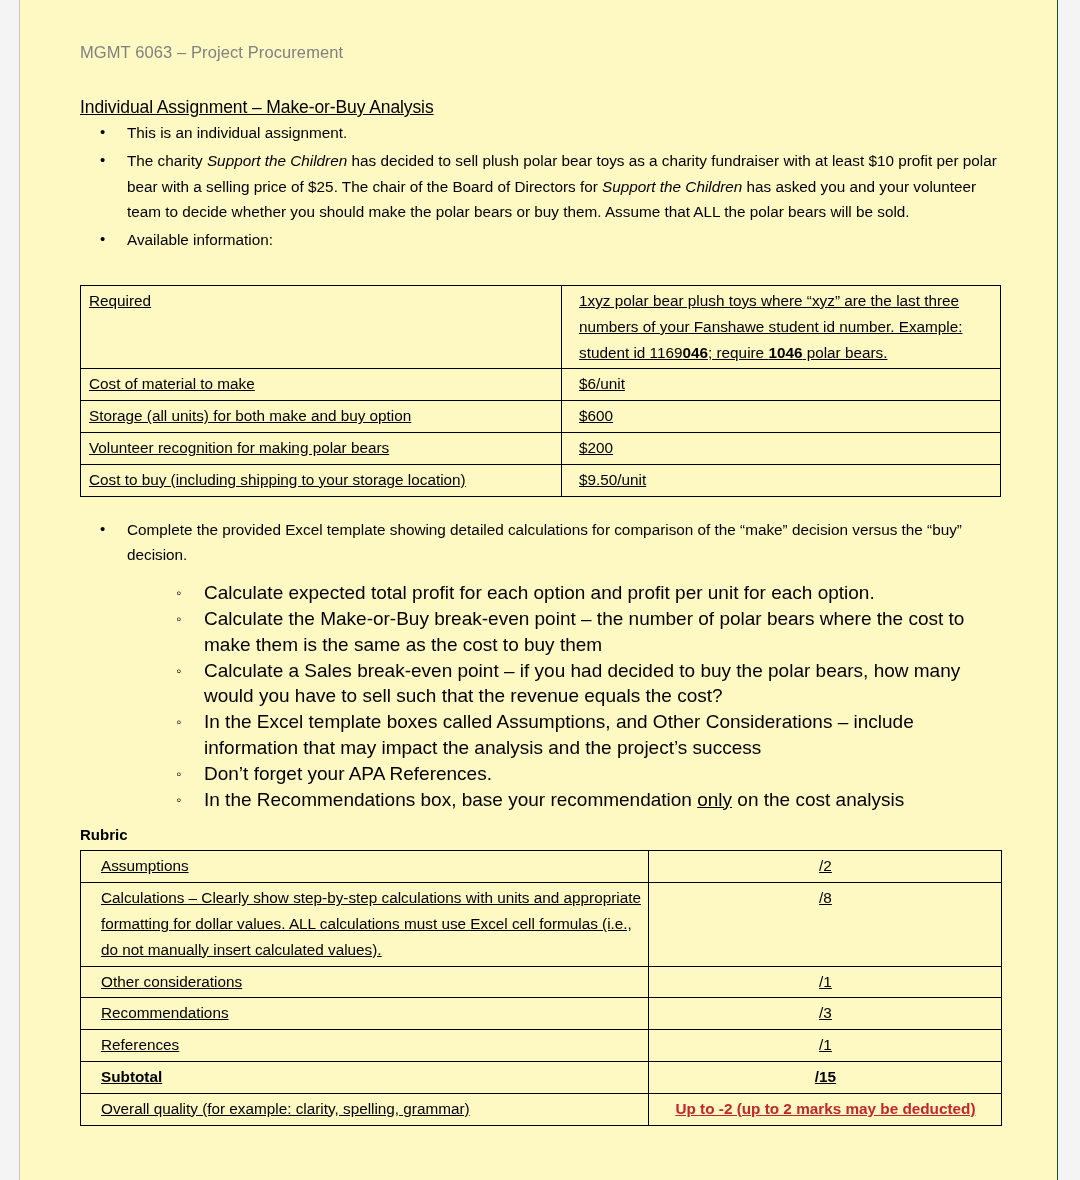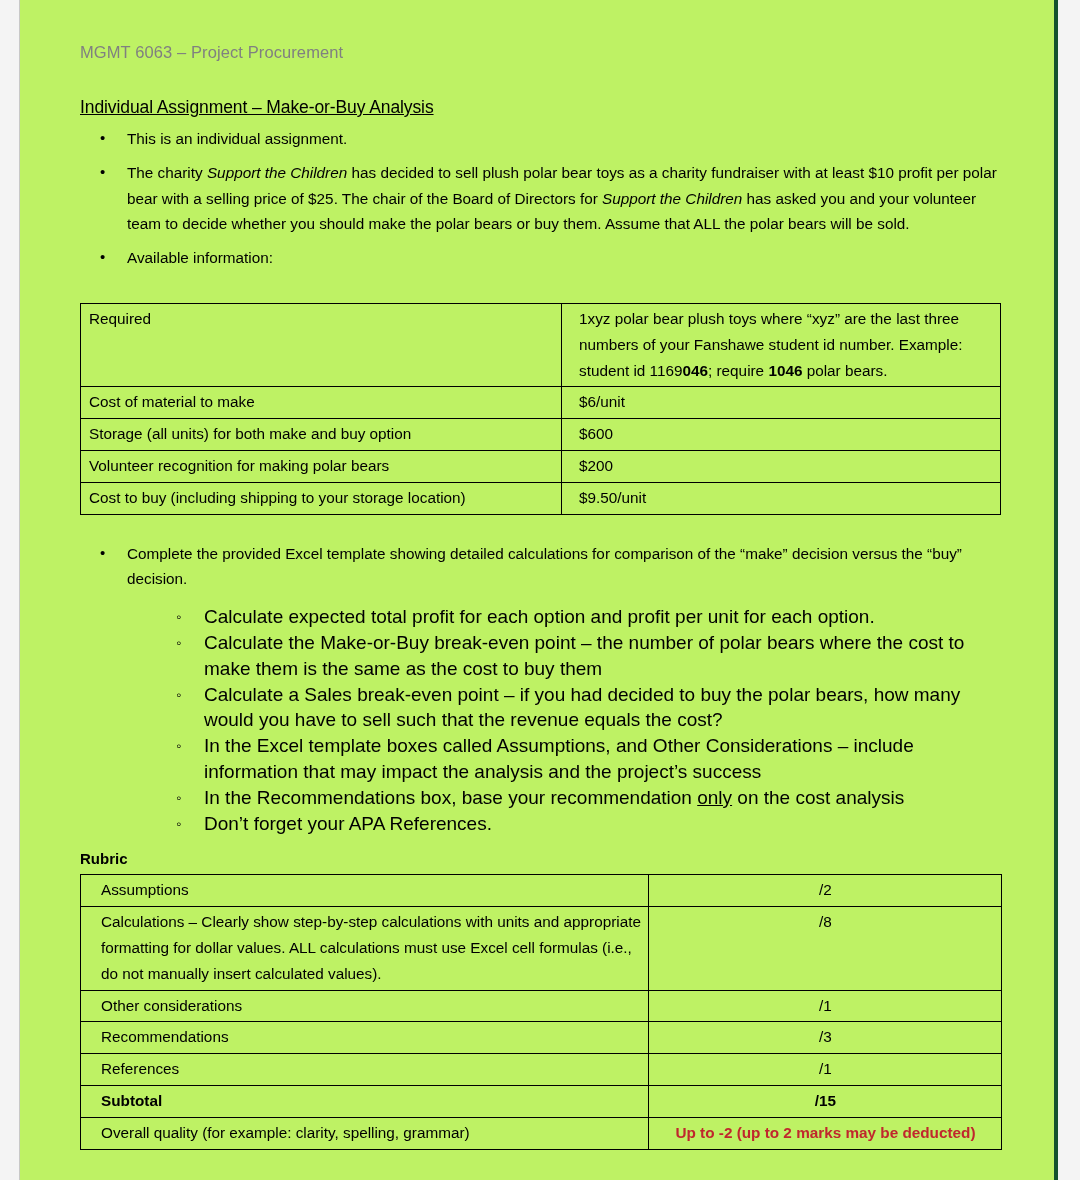--- a/index.html
+++ b/index.html
@@ -12,23 +12,23 @@
     height: 1180px;
     overflow: hidden;
     font-family: "Liberation Sans", sans-serif;
   }
   .page {
     position: absolute;
     left: 19px;
     top: 0;
     width: 1039px;
     height: 1180px;
-    background: #bef264;
+    background: #fef9c3;
     border-left: 1px solid #c8c8c8;
-    border-right: 4px solid #14532d;
+    border-right: 1px solid #14532d;
     box-sizing: border-box;
   }
   .content {
     position: absolute;
     left: 60px;
     top: 0;
     width: 921px;
   }
   .doc-header {
     color: #808080;
@@ -56,21 +56,21 @@
     list-style: none;
     margin: 0;
     padding: 0;
     font-size: 15.3px;
     color: #000;
   }
   ul.bullets > li {
     position: relative;
     padding-left: 47px;
     line-height: 25.8px;
-    margin-top: 8px;
+    margin-top: 2px;
   }
   ul.bullets > li::before {
     content: "\2022";
     position: absolute;
     left: 20px;
     top: -1px;
     font-size: 15px;
   }
   ul.subbullets {
     list-style: none;
@@ -99,20 +99,21 @@
     width: 921px;
     font-size: 15.3px;
     table-layout: fixed;
   }
   table.doc-table td {
     border: 1px solid #000;
     padding: 2px 7px 3px 8px;
     vertical-align: top;
     line-height: 25.8px;
     color: #000;
+    text-decoration: underline;
   }
   #info-table { margin-top: 32px; }
   #info-table .c1 { width: 458px; }
   #info-table .c2 { width: 418px; padding-left: 17px; }
 
   #rubric-table { margin-top: 4px; }
   #rubric-table .c1 { width: 568px; padding-left: 20px; }
   #rubric-table .c2 { width: 353px; text-align: center; }
   .bold-cell { font-weight: bold; }
   .red-cell { color: #c0272d; }
@@ -169,22 +170,22 @@
 
     <ul class="bullets">
       <li><span>Complete the provided Excel template showing detailed calculations for comparison of the “make” decision versus the “buy” decision.</span></li>
     </ul>
 
     <ul class="subbullets">
       <li><span>Calculate expected total profit for each option and profit per unit for each option.</span></li>
       <li><span>Calculate the Make-or-Buy break-even point – the number of polar bears where the cost to make them is the same as the cost to buy them</span></li>
       <li><span>Calculate a Sales break-even point – if you had decided to buy the polar bears, how many would you have to sell such that the revenue equals the cost?</span></li>
       <li><span>In the Excel template boxes called Assumptions, and  Other Considerations – include information that may impact the analysis and the project’s success</span></li>
+      <li><span>Don’t forget your APA References.</span></li>
       <li><span><span>In the Recommendations box, base your recommendation  </span><u class="ul">only</u><span> on the cost analysis</span></span></li>
-      <li><span>Don’t forget your APA References.</span></li>
     </ul>
 
     <div class="section-head" style="margin-top:8px;">Rubric</div>
 
     <table class="doc-table" id="rubric-table">
       <colgroup>
           <col class="c1">
           <col class="c2">
         </colgroup>
       <tbody>

